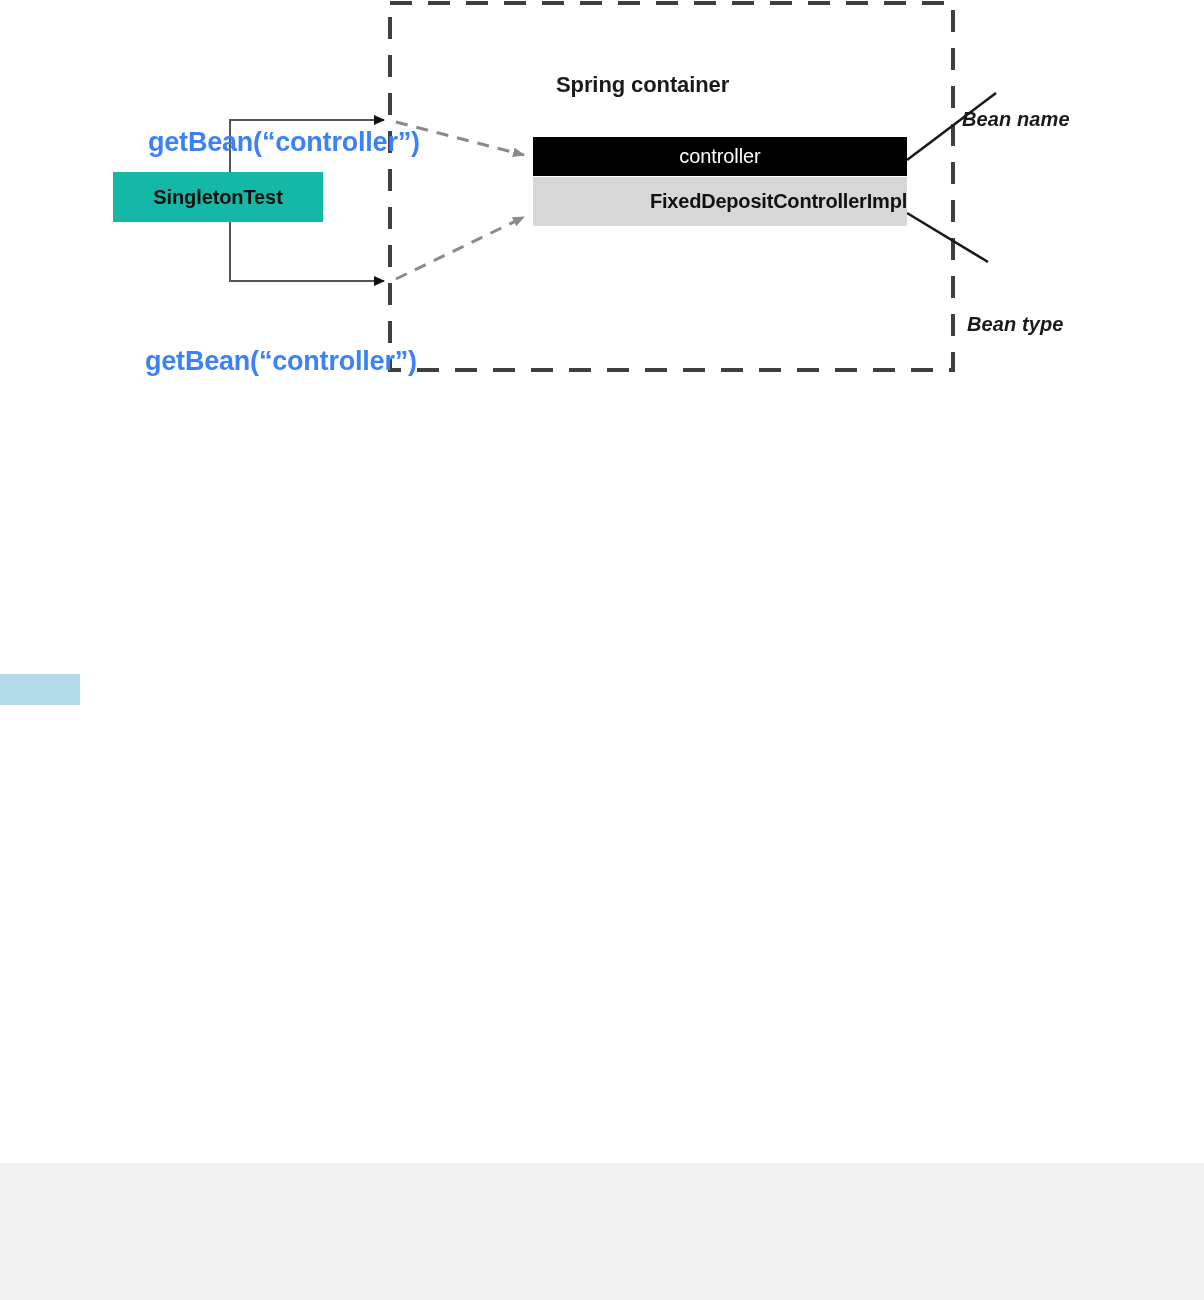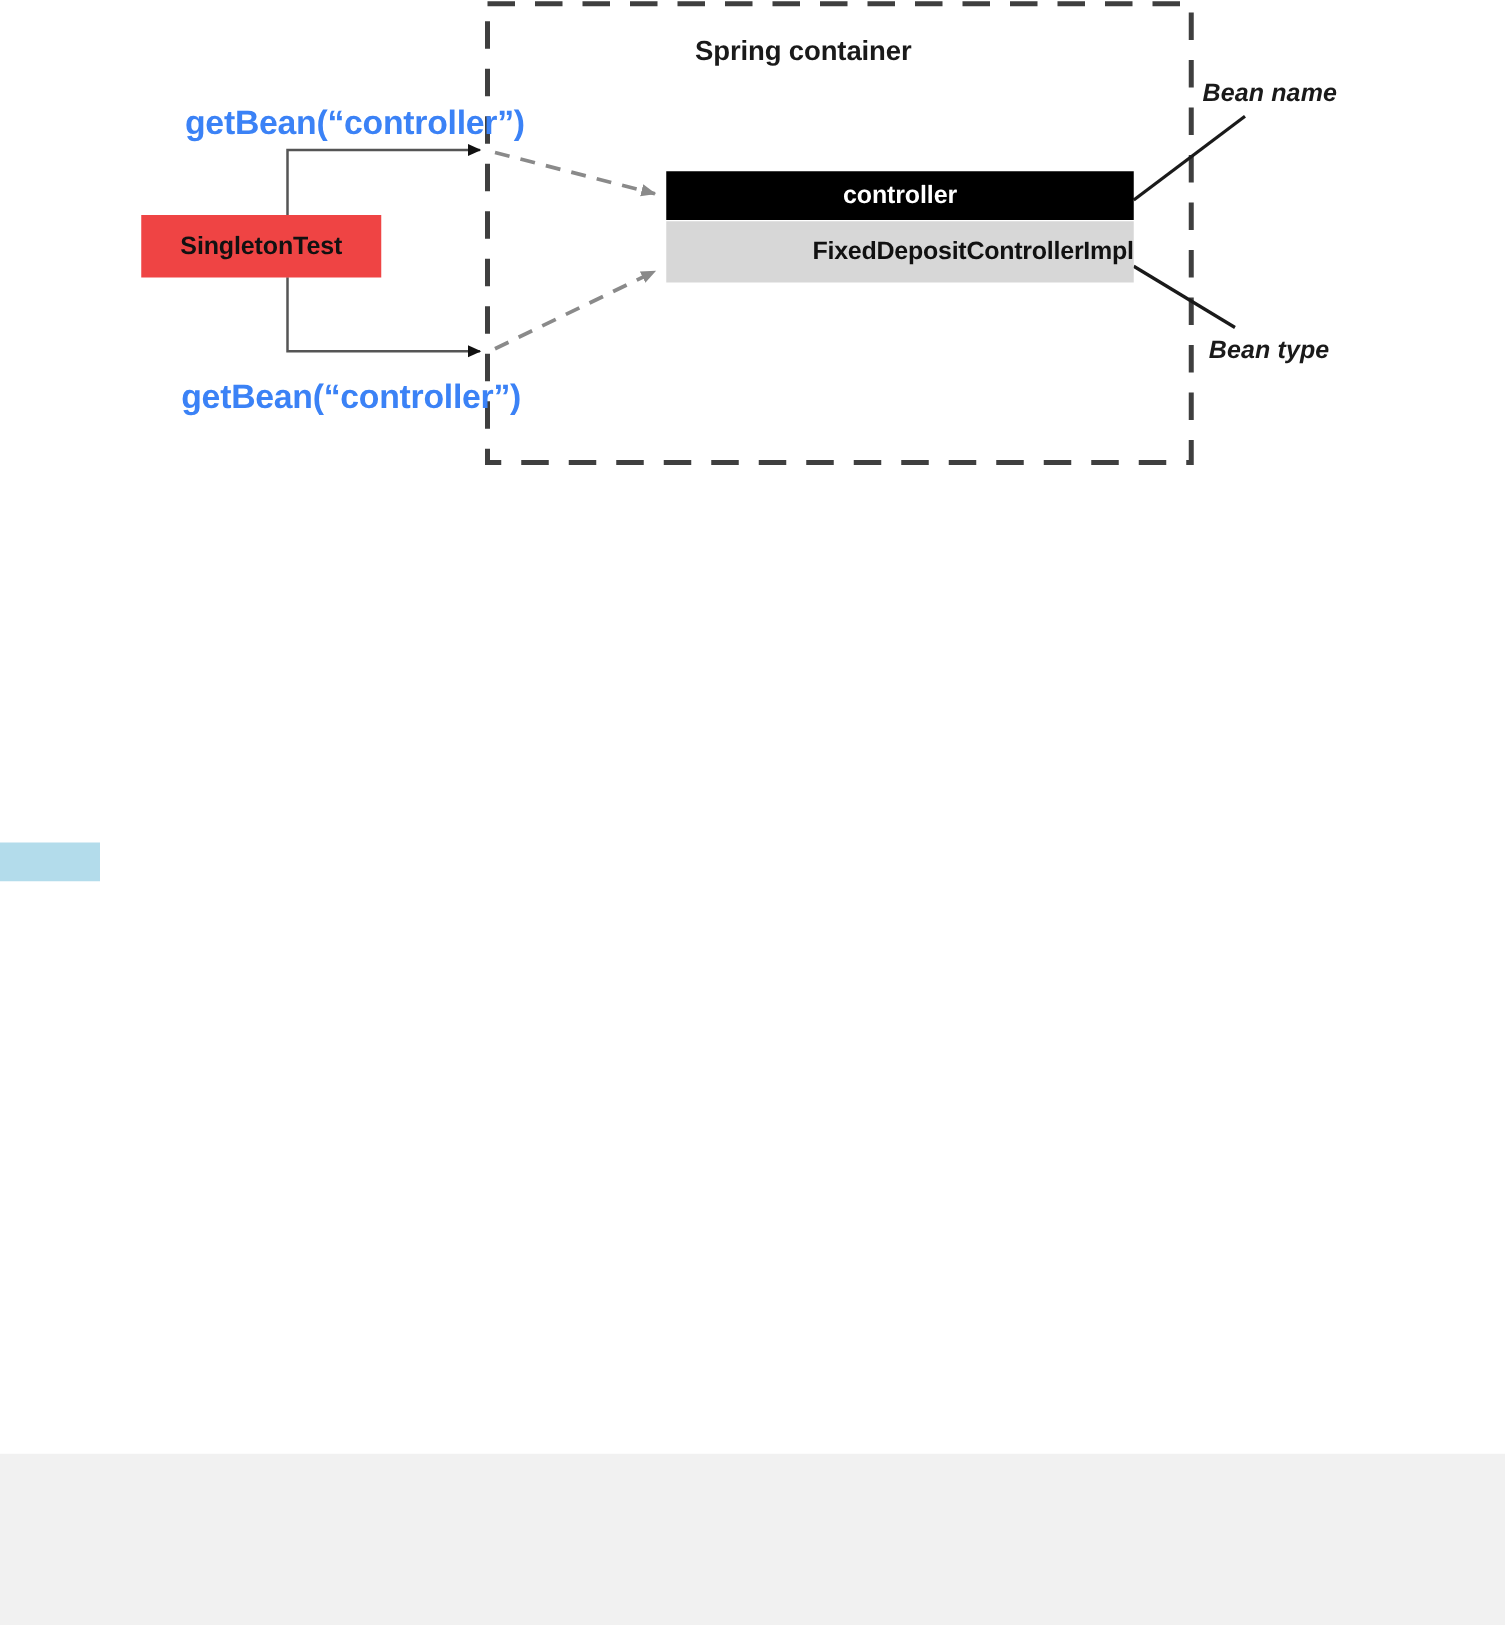--- a/index.html
+++ b/index.html
@@ -39,20 +39,21 @@
     height: 420px;
     overflow: visible;
   }
 
   
   .txt {
     position: absolute;
     white-space: nowrap;
     color: #1a1a1a;
     line-height: 1;
+    margin-top: 44px;
   }
 
   .container-title {
     left: 556px;
     top: 30px;
     font-size: 22px;
     font-weight: bold;
     letter-spacing: -0.1px;
   }
 
@@ -80,44 +81,44 @@
     position: absolute;
     box-sizing: border-box;
     display: flex;
     align-items: center;
     justify-content: center;
   }
 
   #client-box {
     left: 113px;
     top: 172px;
-    width: 192px;
+    width: 210px;
     height: 50px;
-    background: #ef4444;
+    background: #14b8a6;
   }
   #client-box .box-text {
     font-size: 20px;
     font-weight: bold;
     color: #111111;
     letter-spacing: -0.1px;
   }
   #bean-name-row {
     position: absolute;
     left: 533px;
     top: 137px;
     width: 374px;
     height: 39px;
     background: #000000;
     display: flex;
     align-items: center;
     justify-content: center;
   }
   #bean-name-row .box-text {
     font-size: 20px;
-    font-weight: bold;
+    font-weight: normal;
     color: #ffffff;
     letter-spacing: -0.1px;
   }
   #bean-type-row {
     position: absolute;
     left: 533px;
     top: 177px;
     width: 374px;
     height: 49px;
     background: #d7d7d7;

